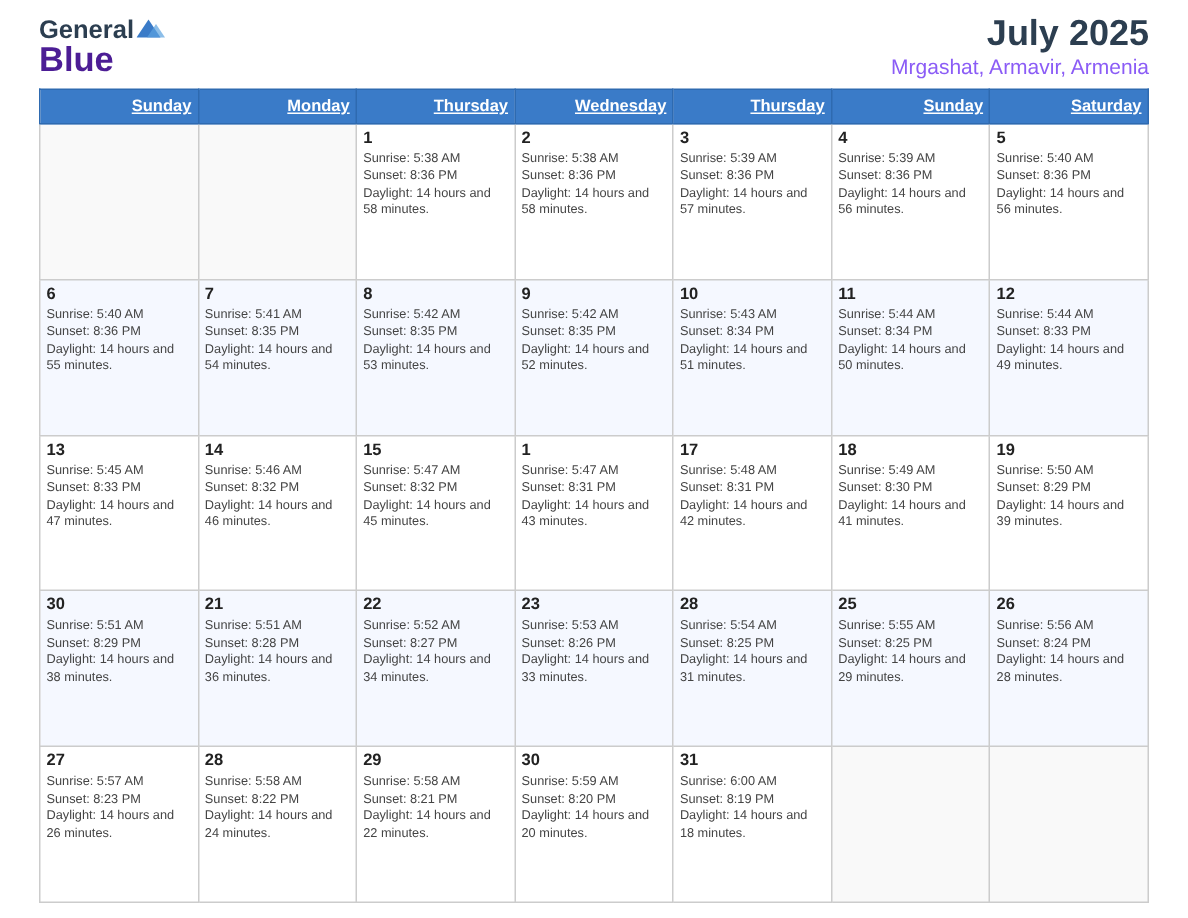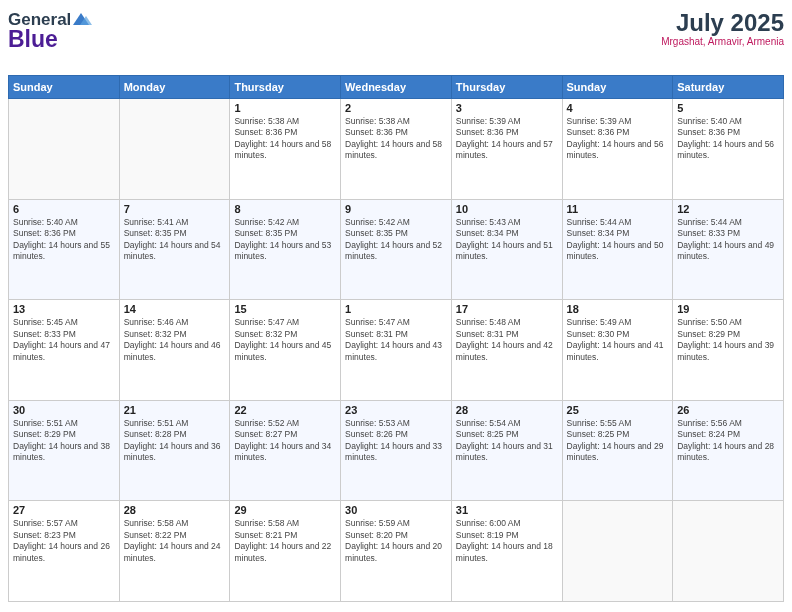--- a/index.html
+++ b/index.html
@@ -6,24 +6,23 @@
     body {
       width: 792px;
       height: 612px;
       font-family: Arial, sans-serif;
       background: #fff;
       overflow: hidden;
     }
     .page {
       width: 792px;
       height: 612px;
-      padding: 10px 8px;
+      padding: 10px 26px;
       display: flex;
       flex-direction: column;
-      gap: 16px;
     }
     .header {
       display: flex;
       justify-content: space-between;
       align-items: flex-start;
       margin-bottom: 6px;
     }
     .logo {
       display: flex;
       flex-direction: column;
@@ -32,38 +31,39 @@
     .title-block {
       text-align: right;
     }
     .month-title {
       font-size: 24px;
       font-weight: bold;
       color: #2c3e50;
       line-height: 1.1;
     }
     .location {
-      font-size: 10px;
-      color: #be185d;
+      font-size: 14px;
+      color: #8b5cf6;
     }
     .calendar {
       flex: 1;
       border: 1px solid #ccc;
       border-collapse: collapse;
       width: 100%;
       table-layout: fixed;
     }
     .calendar th {
       background-color: #3a7bc8;
       color: #fff;
       font-size: 11px;
       font-weight: bold;
       padding: 5px 4px;
-      text-align: left;
+      text-align: right;
       border: 1px solid #2e6ab0;
+      text-decoration: underline;
     }
     .calendar td {
       border: 1px solid #ccc;
       vertical-align: top;
       padding: 3px 4px;
       font-size: 9px;
       color: #333;
       height: 88px;
       background: #fff;
     }

